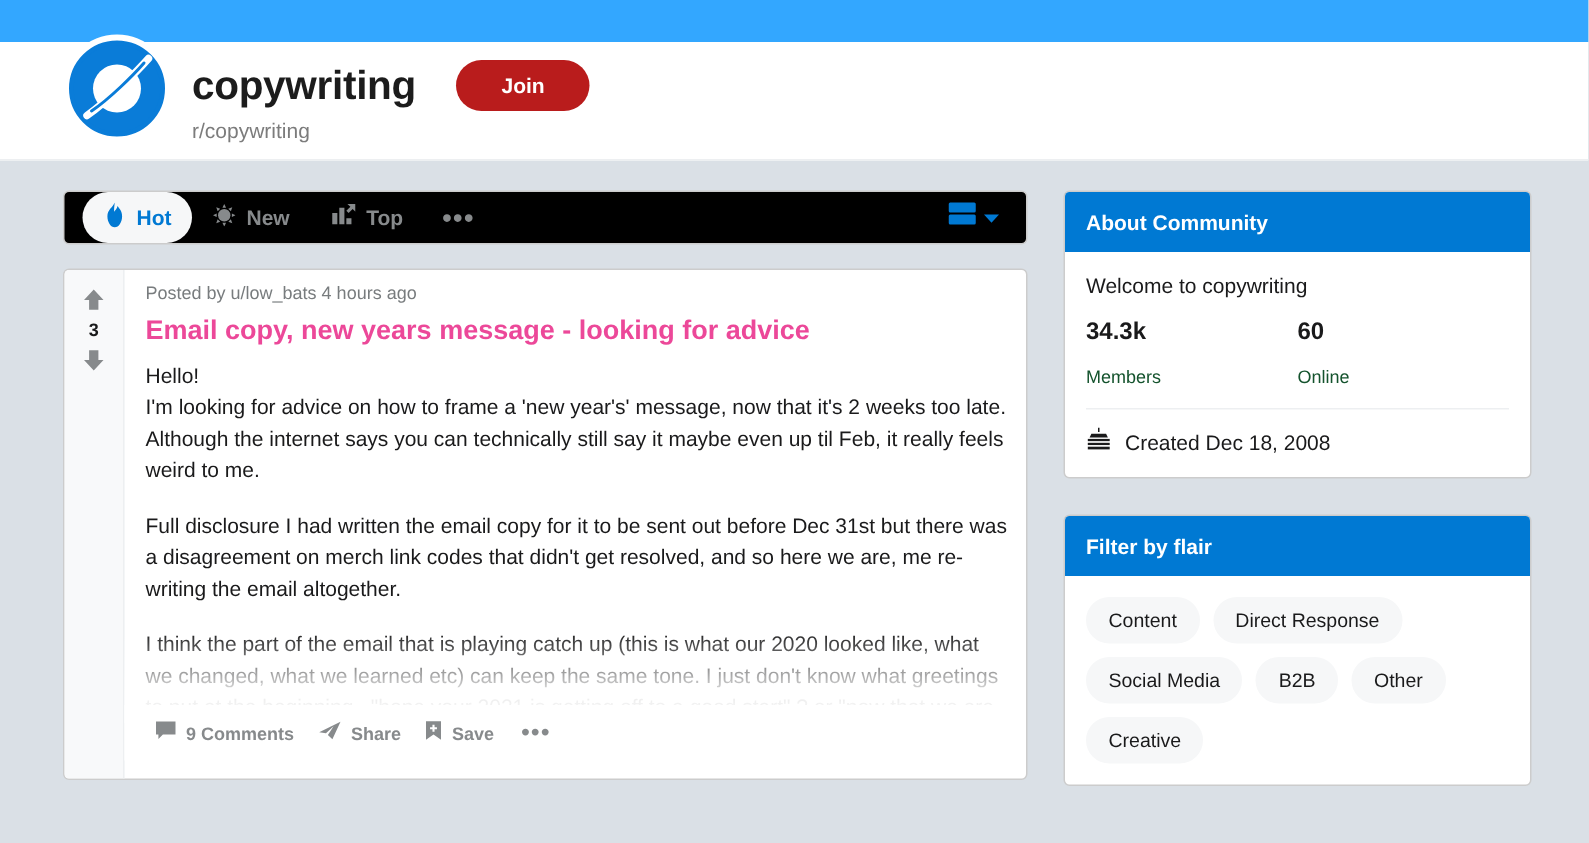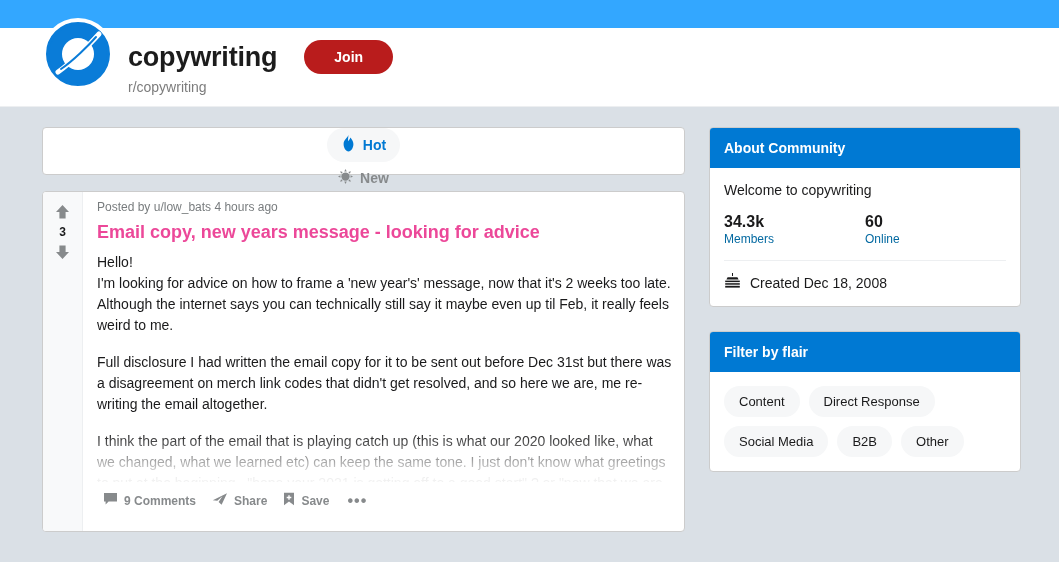--- a/index.html
+++ b/index.html
@@ -21,21 +21,21 @@
 
   
   .sub-header {
     background: #ffffff;
     height: 79px;
     position: relative;
     border-bottom: 1px solid #edeff1;
   }
   .sub-header-inner {
     display: flex;
-    align-items: center;
+    align-items: flex-end;
     padding-left: 42px;
     padding-top: 4px;
   }
   .sub-icon {
     width: 72px;
     height: 72px;
     border-radius: 50%;
     background: #0a7cd8;
     border: 4px solid #ffffff;
     margin-top: -20px;
@@ -81,28 +81,27 @@
   .page {
     display: flex;
     padding: 20px 38px 0 42px;
     gap: 24px;
   }
   .col-main { width: 643px; flex: 0 0 643px; }
   .col-side { width: 312px; flex: 0 0 312px; }
 
   
   .sortbar {
-    background: #ffffff;
+    background: #000000;
     border: 1px solid #ccc;
     border-radius: 4px;
-    height: 48px;
+    height: 36px;
     display: flex;
     align-items: center;
     padding: 0 12px;
-    flex-direction: column;
   }
   .sort-tab {
     display: flex;
     align-items: center;
     gap: 7px;
     padding: 7px 14px;
     border-radius: 999px;
     cursor: pointer;
     font-size: 14px;
     font-weight: bold;
@@ -248,22 +247,22 @@
   .stats { display: flex; }
   .stat { flex: 1; }
   .stat-num {
     font-size: 16px;
     font-weight: bold;
     color: #1a1a1b;
     line-height: 20px;
   }
   .stat-label {
     font-size: 12px;
-    color: #0369a1;
-    margin-top: 0;
+    color: #14532d;
+    margin-top: 12px;
   }
   .divider {
     border-top: 1px solid #edeff1;
     margin: 14px 0 12px;
   }
   .created {
     display: flex;
     align-items: center;
     gap: 9px;
     font-size: 14px;
@@ -471,17 +470,18 @@
 
     <div class="card">
       <div class="card-head">Filter by flair</div>
       <div class="card-body">
         <div class="flairs">
           <button class="flair">Content</button>
           <button class="flair">Direct Response</button>
           <button class="flair">Social Media</button>
           <button class="flair">B2B</button>
           <button class="flair">Other</button>
+          <button class="flair">Creative</button>
         </div>
       </div>
     </div>
   </div>
 </div>
 
 </body></html>

